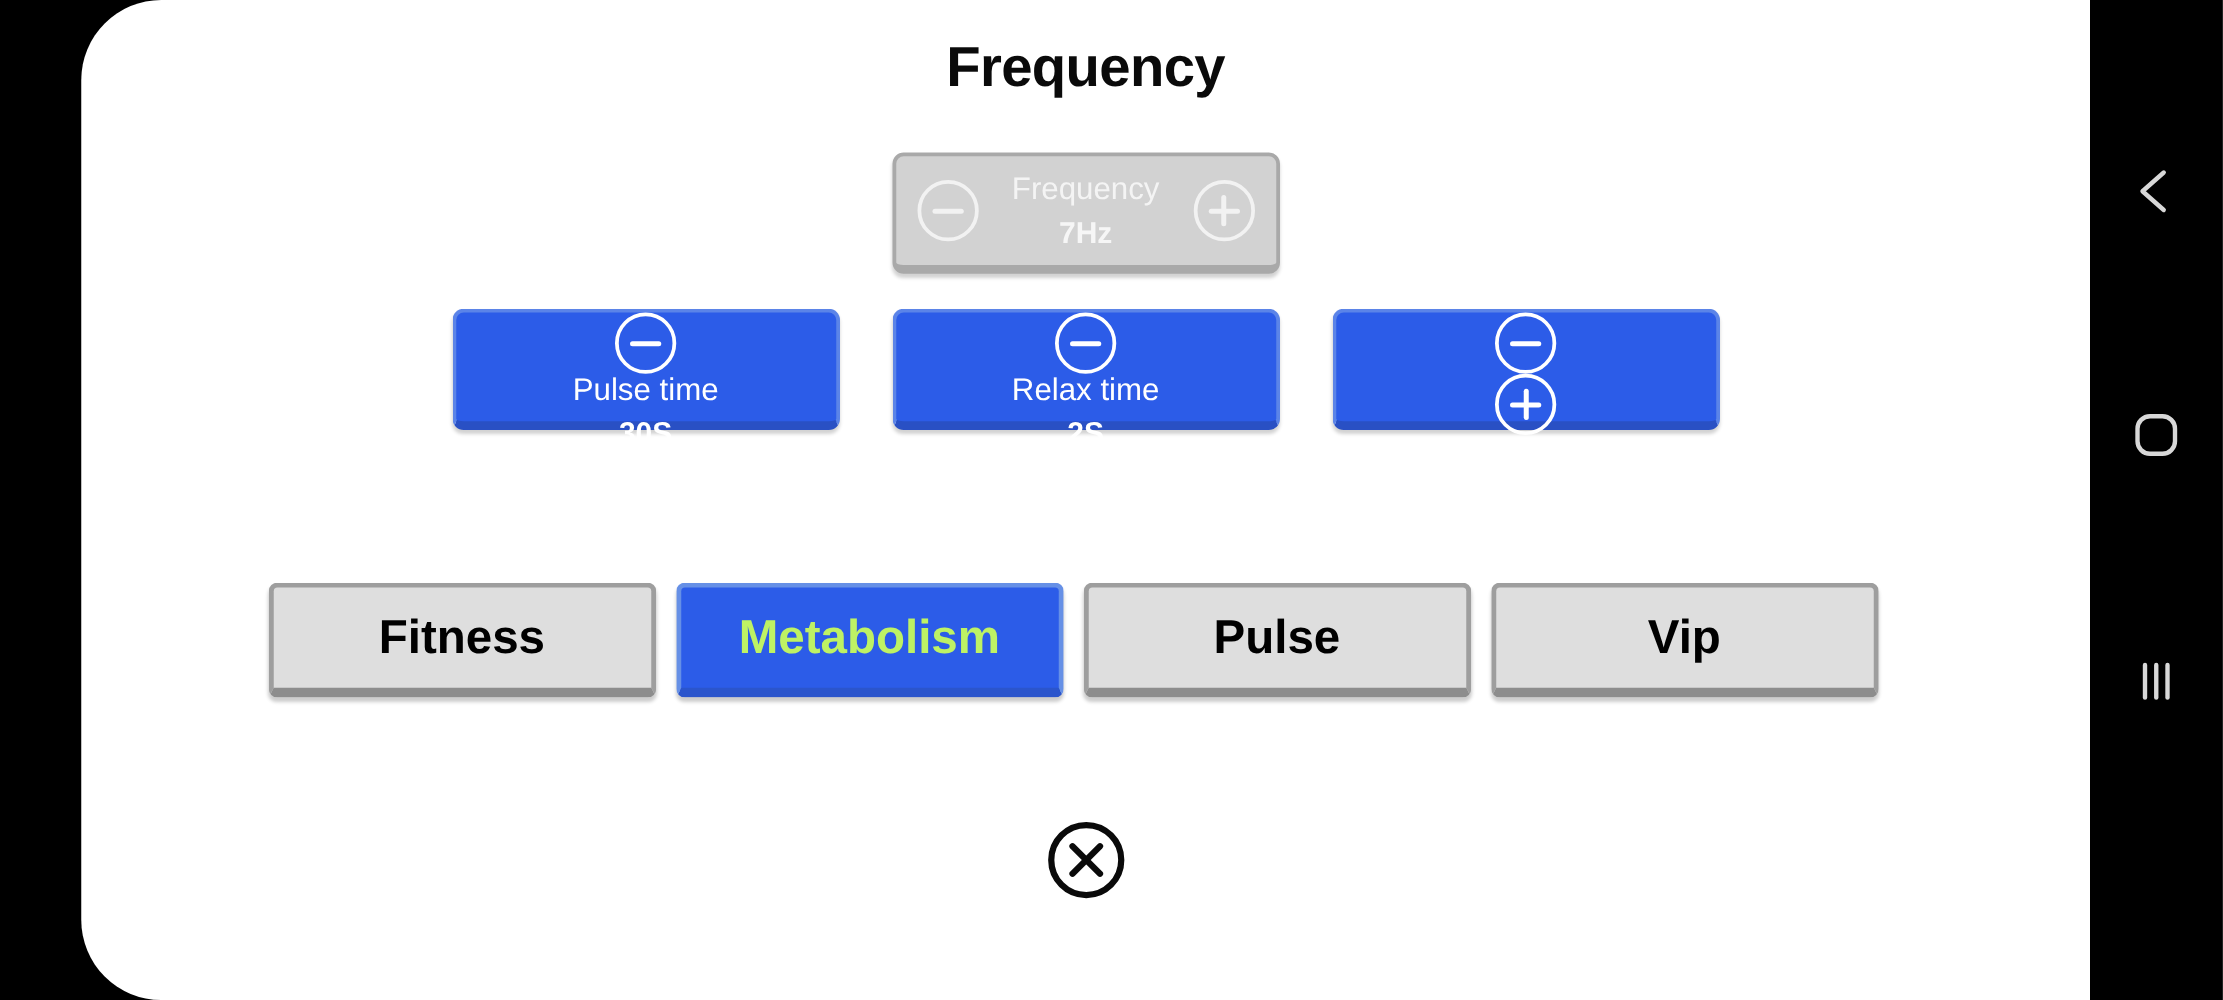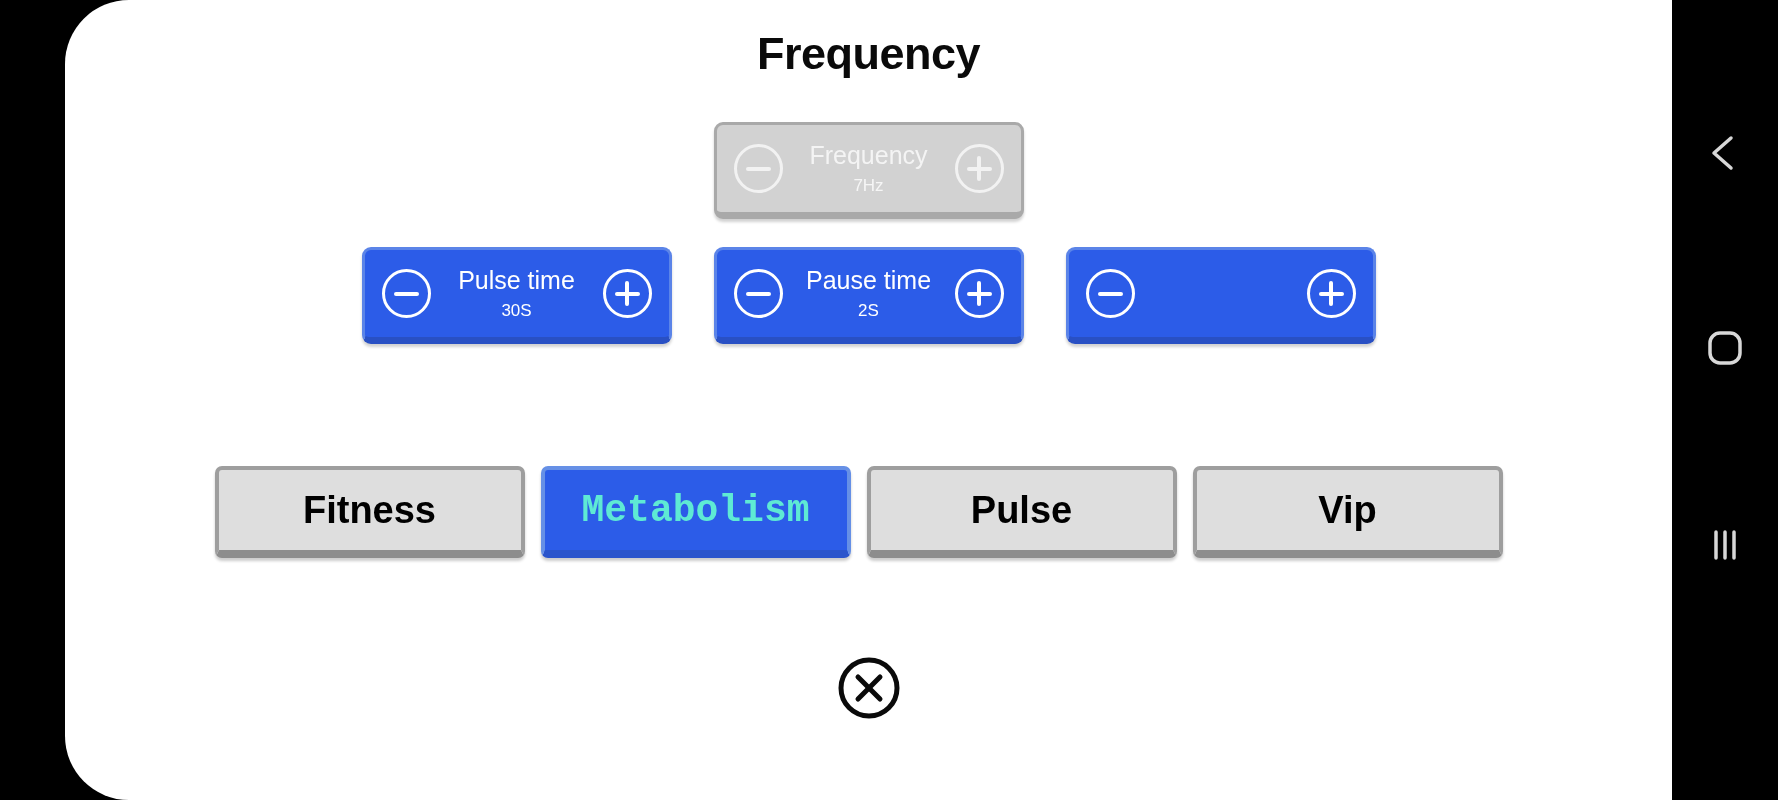--- a/index.html
+++ b/index.html
@@ -60,20 +60,21 @@
   .stepper.disabled {
     background: #d2d2d2;
     border-color: #a9a9a9;
     box-shadow: 0 3px 3px rgba(0,0,0,0.18);
   }
   .stepper.enabled {
     background: #2c5ce8;
     border-color: #5b84e8;
     border-bottom-color: #2950c4;
     box-shadow: 0 3px 3px rgba(0,0,0,0.18);
+    flex-direction: column;
   }
 
   .circ-btn {
     width: 49px; height: 49px;
     border-radius: 50%;
     border: 3px solid #ffffff;
     position: relative;
     flex: 0 0 auto;
   }
   .stepper.disabled .circ-btn { border-color: #f2f2f2; }
@@ -108,22 +109,22 @@
   }
   .stepper-label {
     display: block;
     font-size: 25px;
     color: #ffffff;
     font-weight: 400;
   }
   .stepper.disabled .stepper-label { color: #f4f4f4; }
   .stepper-value {
     display: block;
-    font-size: 17px;
-    font-weight: normal;
+    font-size: 24px;
+    font-weight: bold;
     color: #ffffff;
     margin-top: 9px;
   }
   .stepper.disabled .stepper-value { color: #f6f6f6; }
 
   
   #mode-row {
     position: absolute;
     top: 466px; left: 0;
     width: 1587px;
@@ -148,22 +149,21 @@
   .mode-btn.off {
     background: #dedede;
     border-color: #9e9e9e;
     border-bottom-color: #8d8d8d;
     color: #000000;
   }
   .mode-btn.on {
     background: #2c5ce8;
     border-color: #6690e6;
     border-bottom-color: #2b55cc;
-    color: #5eead4;
-    font-family: Liberation Mono, monospace;
+    color: #bef264;
   }
 
   
   #close-btn {
     position: absolute;
     left: 50%; top: 655px;
     transform: translateX(-50%);
     width: 66px; height: 66px;
   }
 
@@ -213,21 +213,21 @@
         <div class="stepper-text">
           <span class="stepper-label">Pulse time</span>
           <span class="stepper-value">30S</span>
         </div>
         <div class="circ-btn plus"></div>
       </div>
 
       <div class="stepper enabled">
         <div class="circ-btn minus"></div>
         <div class="stepper-text">
-          <span class="stepper-label">Pause time</span>
+          <span class="stepper-label">Relax time</span>
           <span class="stepper-value">2S</span>
         </div>
         <div class="circ-btn plus"></div>
       </div>
 
       <div class="stepper enabled">
         <div class="circ-btn minus"></div>
         <div class="circ-btn plus"></div>
       </div>
 

